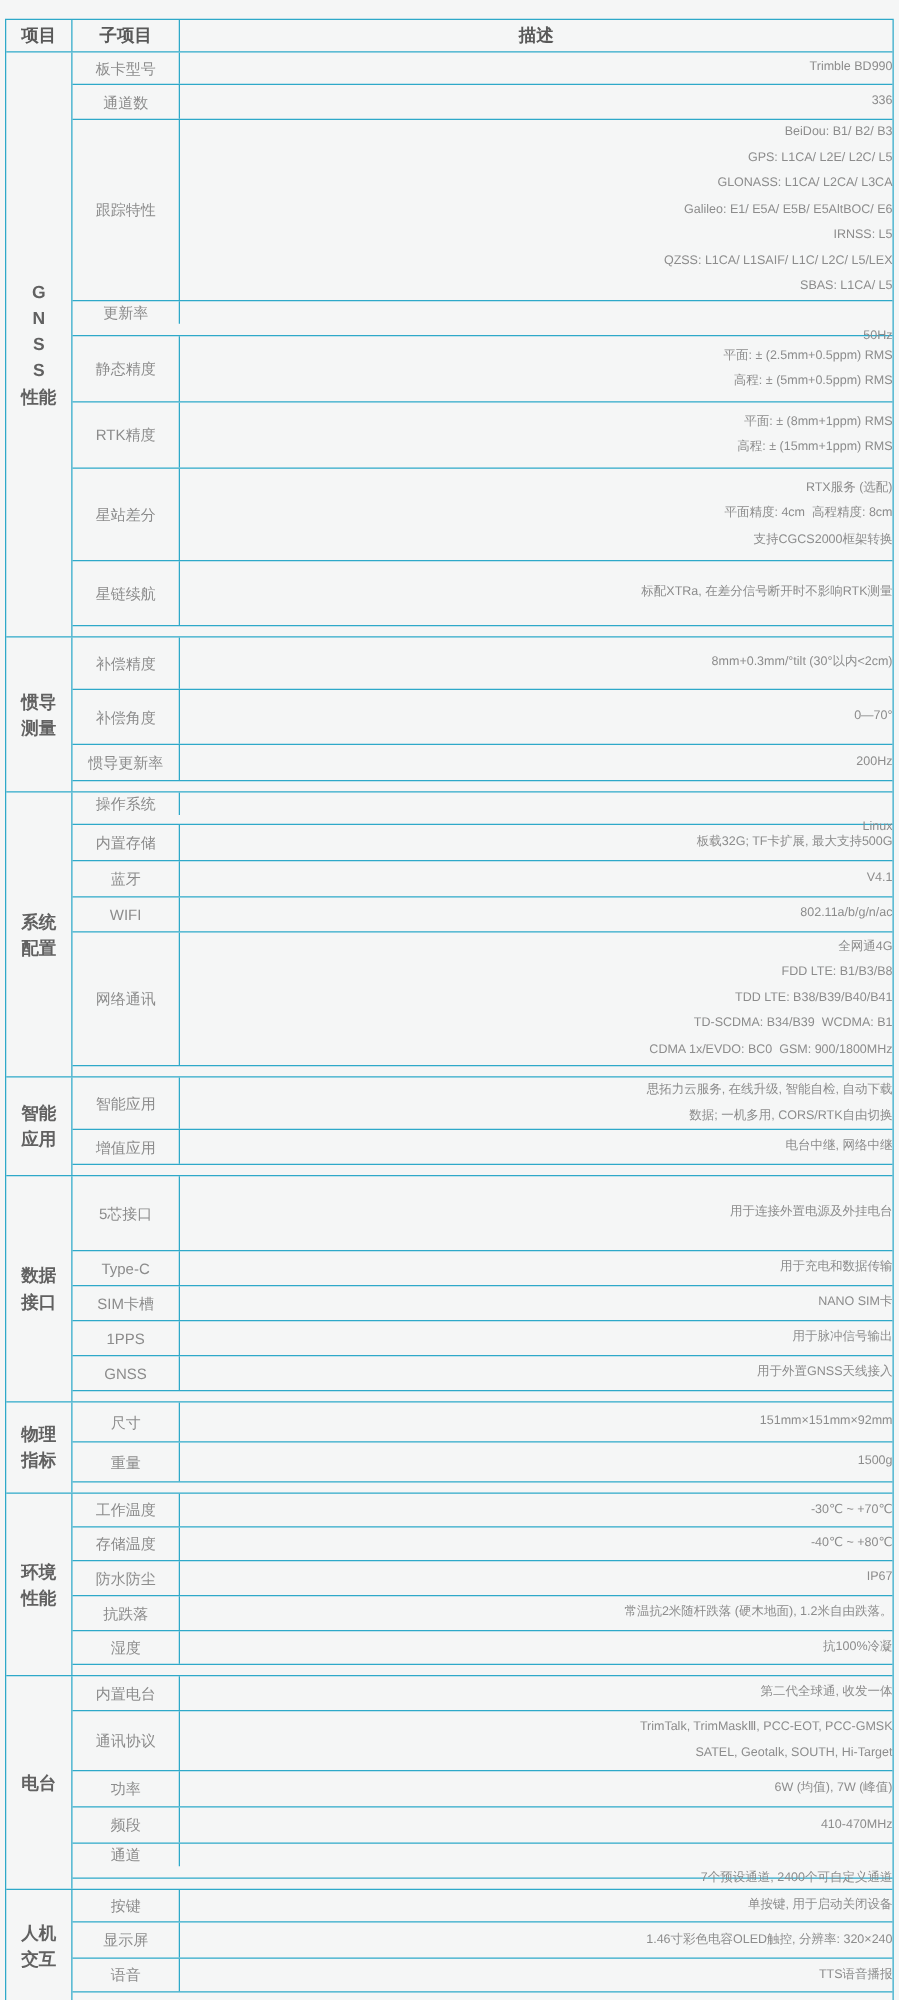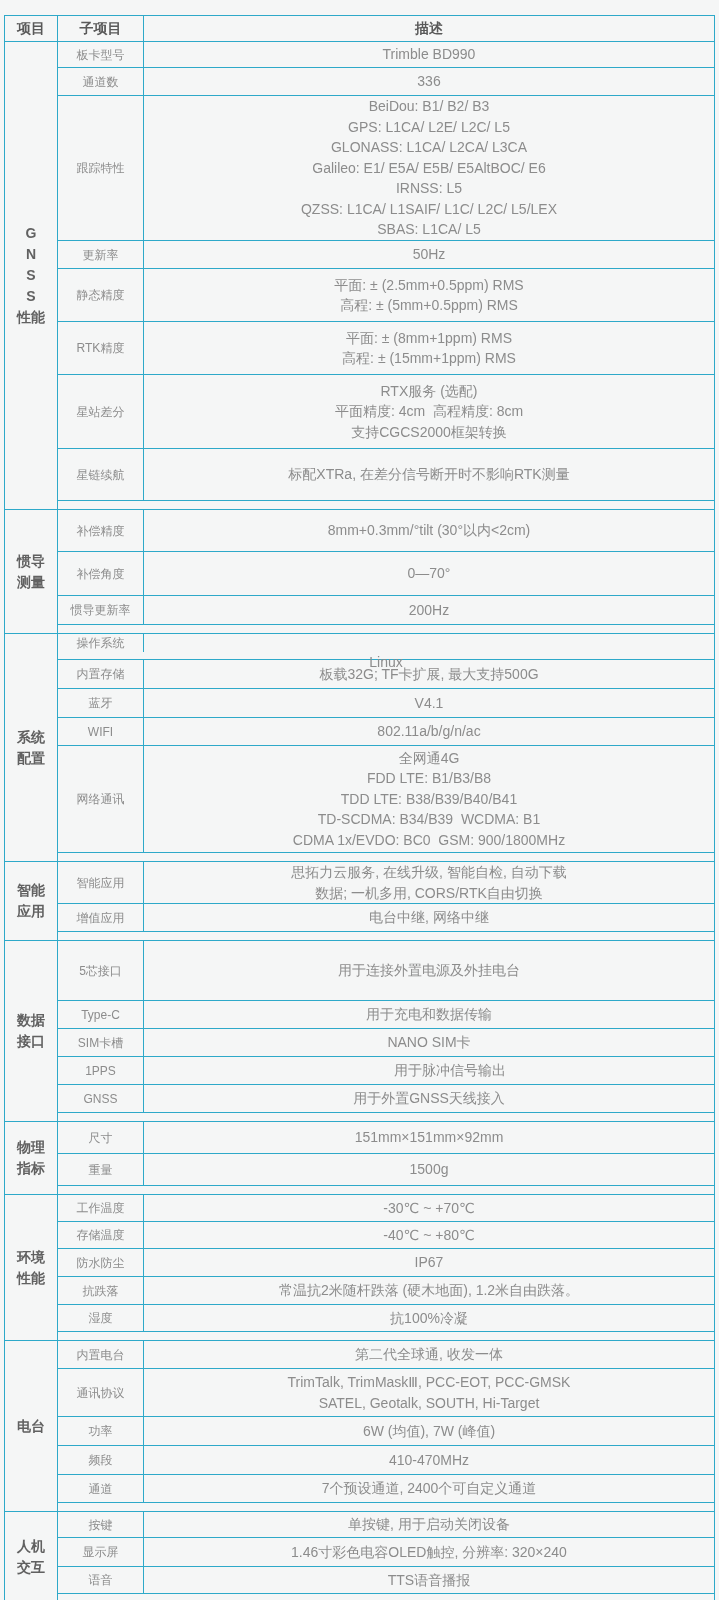--- a/index.html
+++ b/index.html
@@ -44,22 +44,22 @@
   .sec-body{flex:1;min-width:0;padding-bottom:8px;}
   .trow{display:flex;border-bottom:1px solid var(--bd);}
   .sub-cell{
     display:flex;align-items:center;justify-content:center;
     color:var(--cell-text);font-size:12px;text-align:center;
     line-height:18px;
   }
   .desc-cell{
     flex:1;min-width:0;
     display:flex;flex-direction:column;
-    align-items:center;justify-content:center;
-    color:var(--cell-text);font-size:14px;
+    align-items:flex-end;justify-content:center;
+    color:var(--cell-text);font-size:10px;
   }
   .dline{line-height:20.5px;white-space:pre;text-align:center;}
 </style>
 </head>
 <body>
 
 <div class="page">
   <div class="spec-table">
     <div class="header-row">
       <div class="hc col1-w">项目</div>
@@ -93,21 +93,21 @@
               <div class="desc-cell">
                 <div class="dline">BeiDou: B1/ B2/ B3</div>
                 <div class="dline">GPS: L1CA/ L2E/ L2C/ L5</div>
                 <div class="dline">GLONASS: L1CA/ L2CA/ L3CA</div>
                 <div class="dline">Galileo: E1/ E5A/ E5B/ E5AltBOC/ E6</div>
                 <div class="dline">IRNSS: L5</div>
                 <div class="dline">QZSS: L1CA/ L1SAIF/ L1C/ L2C/ L5/LEX</div>
                 <div class="dline">SBAS: L1CA/ L5</div>
               </div>
             </div>
-            <div class="trow" style="height: 28px;">
+            <div class="trow" style="height: 28px; flex-direction: column;">
               <div class="sub-cell col2-w">更新率</div>
               <div class="desc-cell">
                 <div class="dline">50Hz</div>
               </div>
             </div>
             <div class="trow" style="height: 53px;">
               <div class="sub-cell col2-w">静态精度</div>
               <div class="desc-cell">
                 <div class="dline">平面: ± (2.5mm+0.5ppm) RMS</div>
                 <div class="dline">高程: ± (5mm+0.5ppm) RMS</div>
@@ -344,21 +344,21 @@
               <div class="desc-cell">
                 <div class="dline">6W (均值), 7W (峰值)</div>
               </div>
             </div>
             <div class="trow" style="height: 29px;">
               <div class="sub-cell col2-w">频段</div>
               <div class="desc-cell">
                 <div class="dline">410-470MHz</div>
               </div>
             </div>
-            <div class="trow" style="height: 28px;">
+            <div class="trow" style="height: 28px; flex-direction: column;">
               <div class="sub-cell col2-w">通道</div>
               <div class="desc-cell">
                 <div class="dline">7个预设通道, 2400个可自定义通道</div>
               </div>
             </div>
           </div>
         </div>
         <div class="section">
           <div class="sec-label col1-w">
             <div>人机</div>

